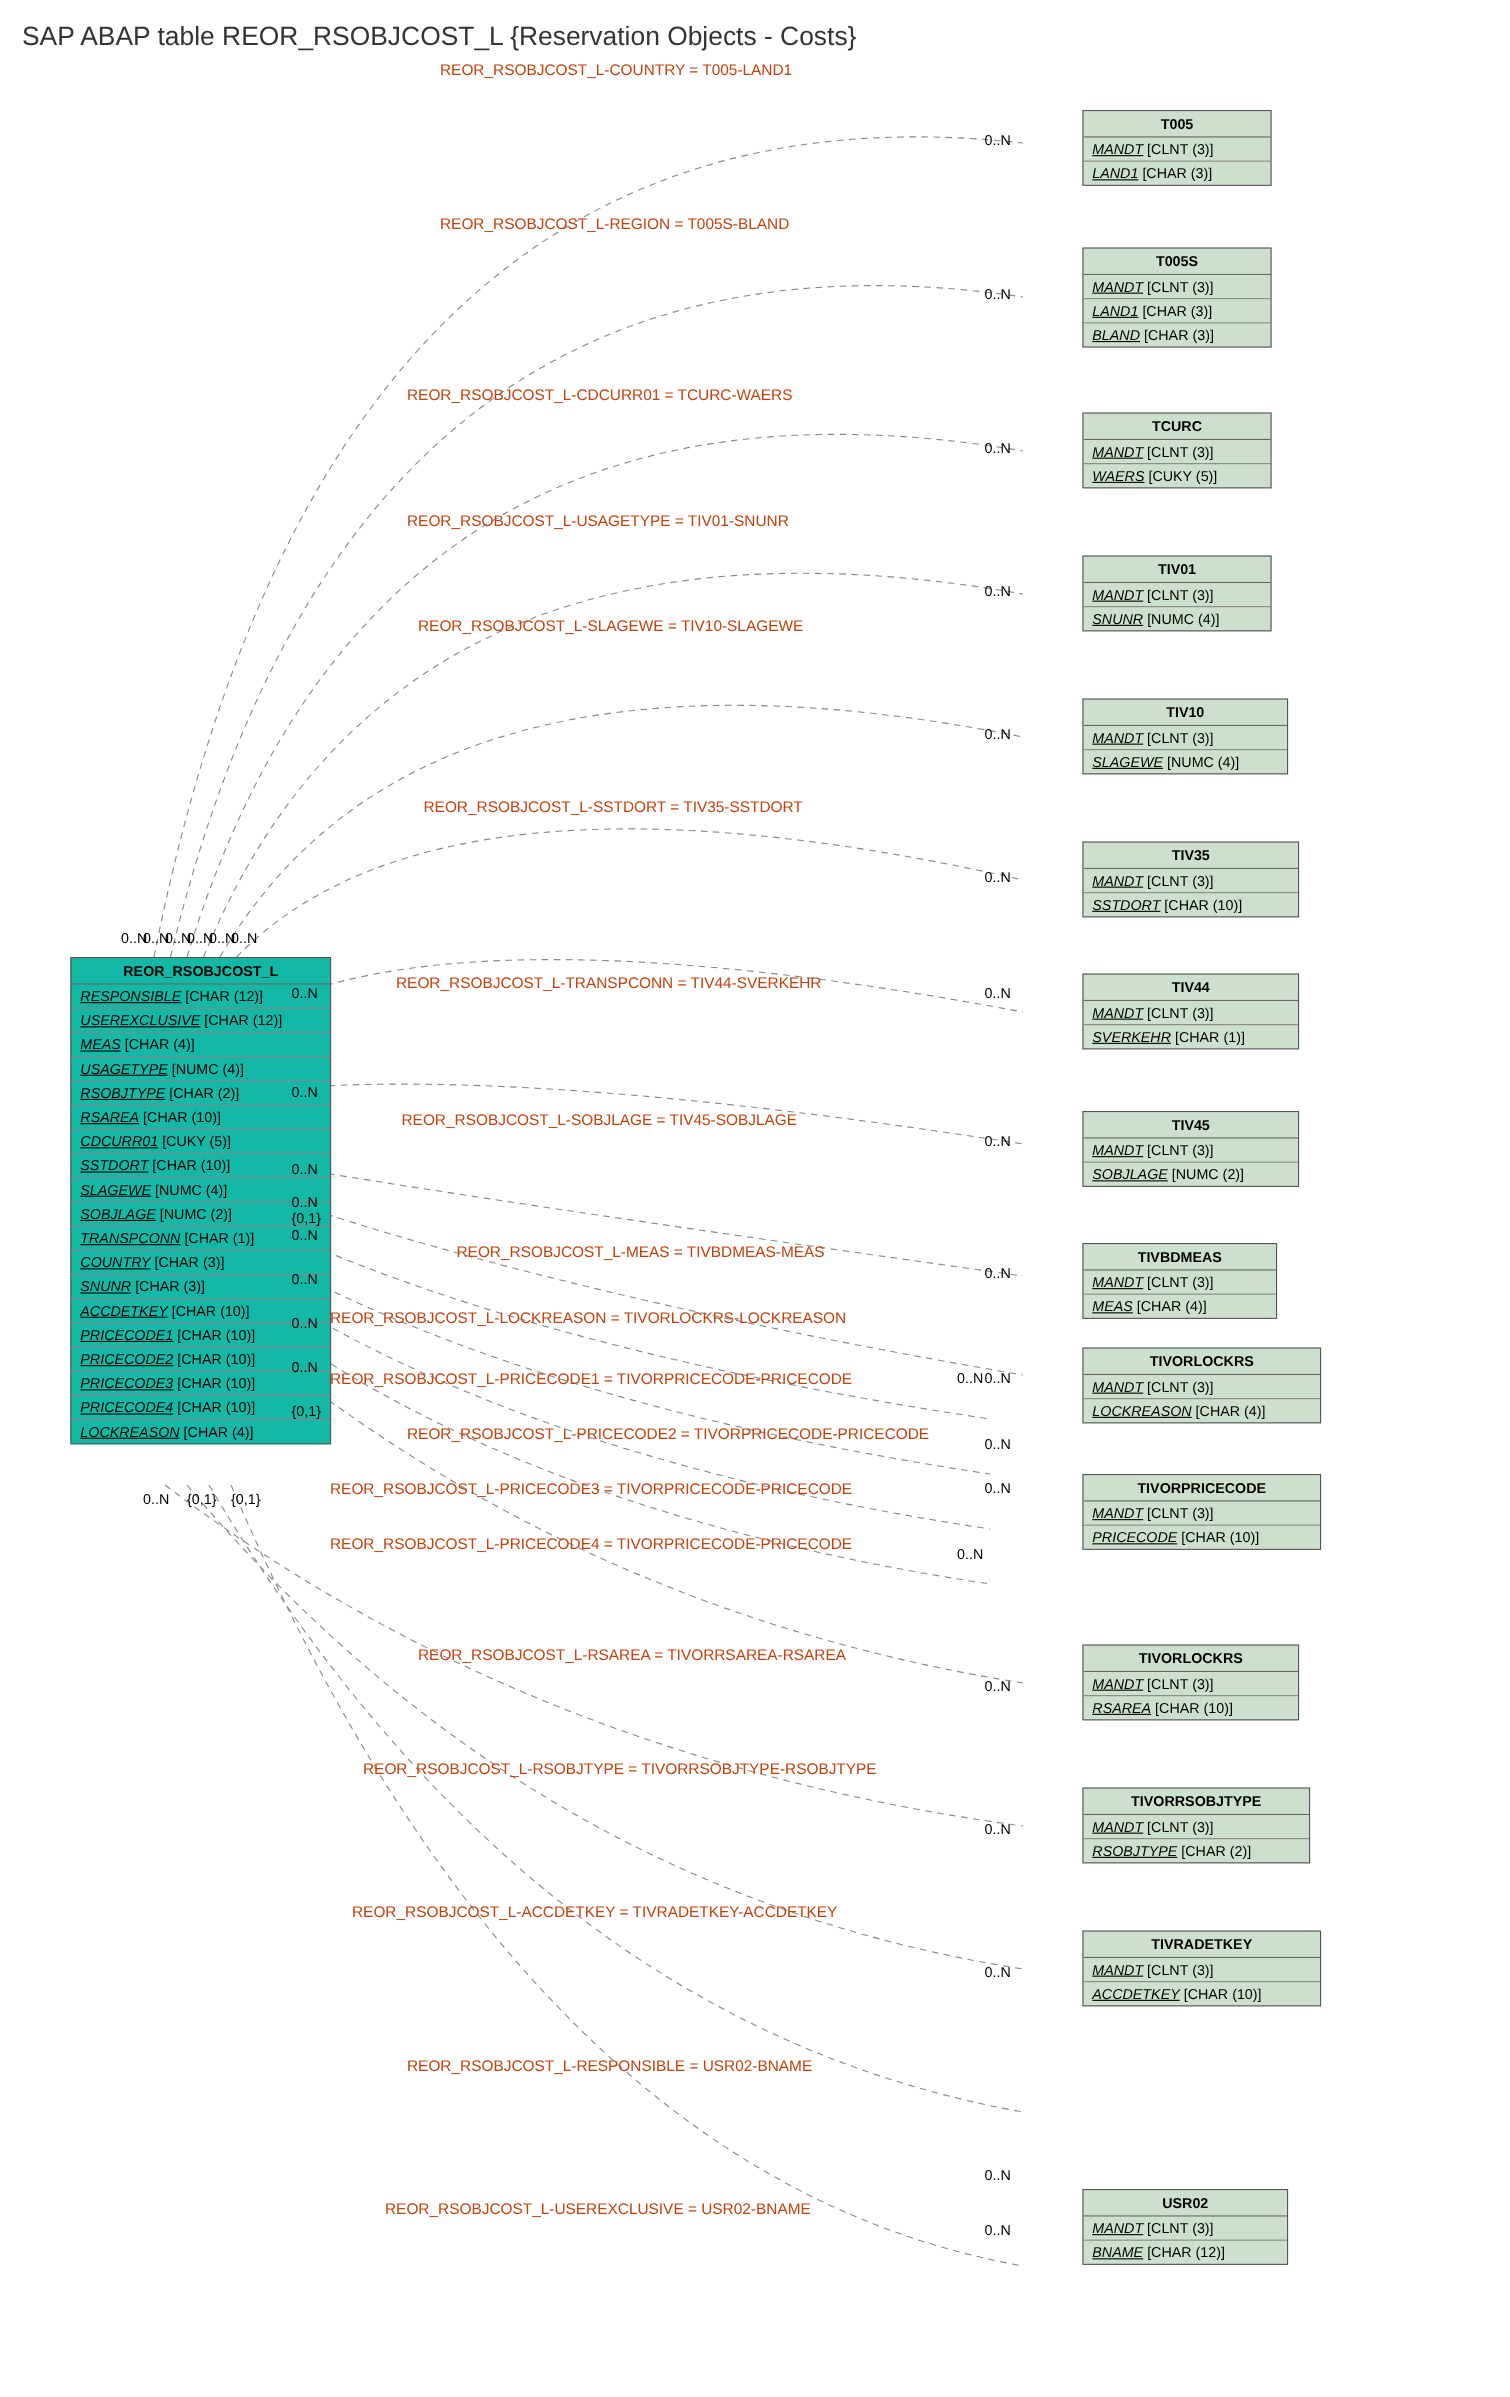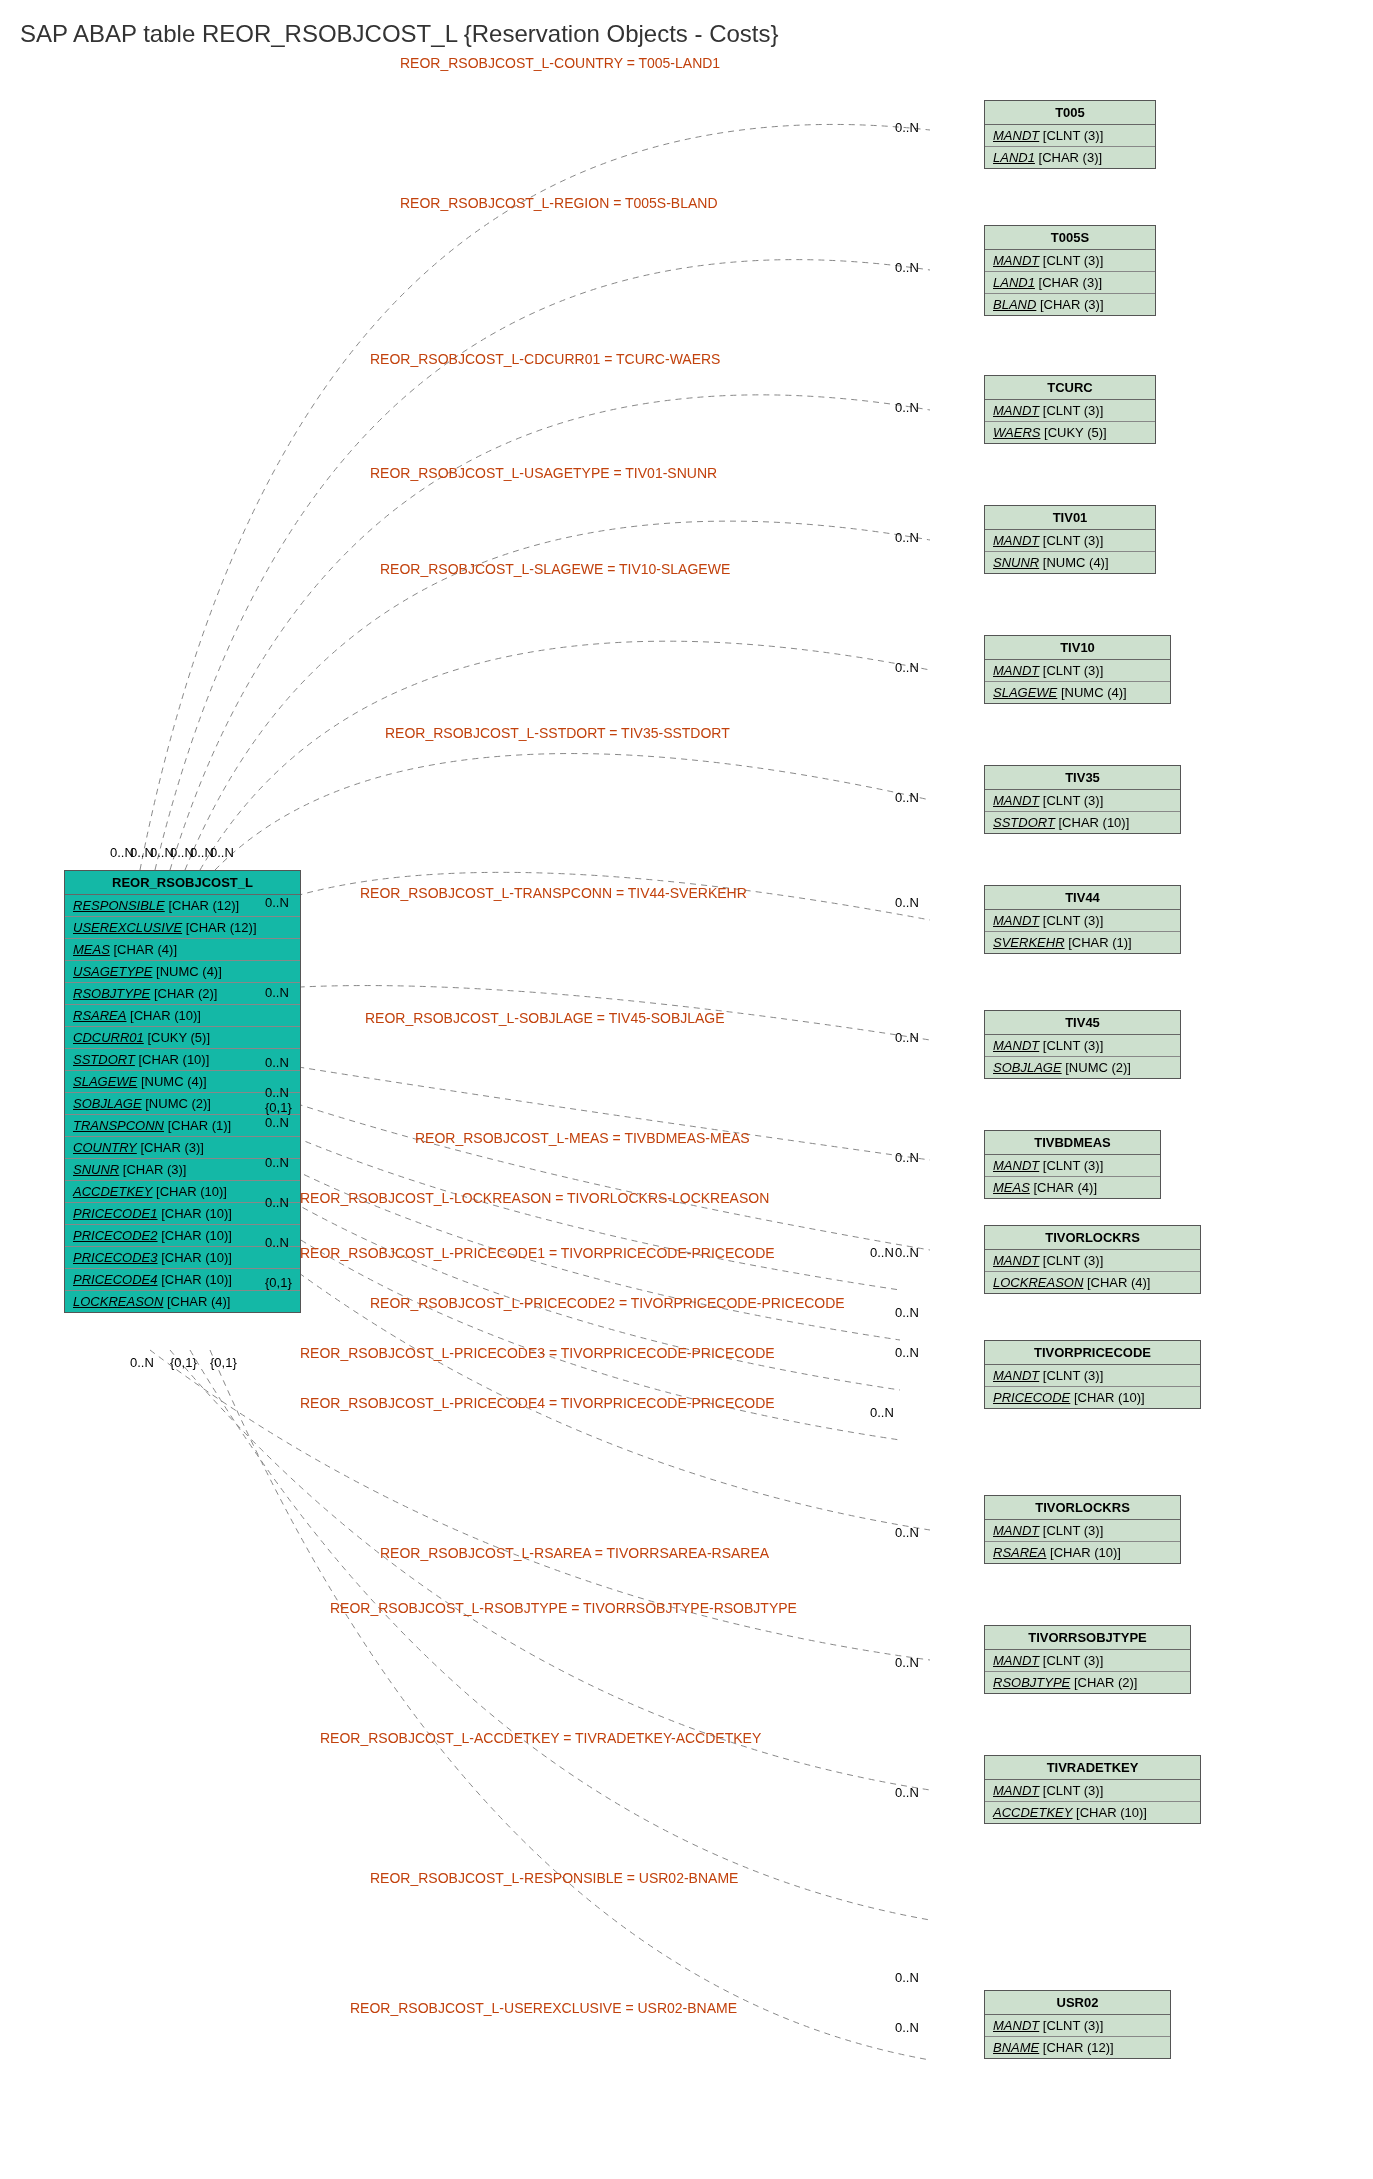--- a/index.html
+++ b/index.html
@@ -229,21 +229,21 @@
       <div class="rel-label" style="left: 300px; top: 1190px;">REOR_RSOBJCOST_L-LOCKREASON = TIVORLOCKRS-LOCKREASON</div>
       <div class="card" style="left: 895px; top: 1245px;">0..N</div>
       <div class="rel-label" style="left: 300px; top: 1245px;">REOR_RSOBJCOST_L-PRICECODE1 = TIVORPRICECODE-PRICECODE</div>
       <div class="card" style="left: 870px; top: 1245px;">0..N</div>
       <div class="rel-label" style="left: 370px; top: 1295px;">REOR_RSOBJCOST_L-PRICECODE2 = TIVORPRICECODE-PRICECODE</div>
       <div class="card" style="left: 895px; top: 1305px;">0..N</div>
       <div class="rel-label" style="left: 300px; top: 1345px;">REOR_RSOBJCOST_L-PRICECODE3 = TIVORPRICECODE-PRICECODE</div>
       <div class="card" style="left: 895px; top: 1345px;">0..N</div>
       <div class="rel-label" style="left: 300px; top: 1395px;">REOR_RSOBJCOST_L-PRICECODE4 = TIVORPRICECODE-PRICECODE</div>
       <div class="card" style="left: 870px; top: 1405px;">0..N</div>
-      <div class="rel-label" style="left: 380px; top: 1545px;">REOR_RSOBJCOST_L-RSAREA = TIVORRSAREA-RSAREA</div>
+      <div class="rel-label" style="left: 380px; top: 1496px;">REOR_RSOBJCOST_L-RSAREA = TIVORRSAREA-RSAREA</div>
       <div class="card" style="left: 895px; top: 1525px;">0..N</div>
       <div class="rel-label" style="left: 330px; top: 1600px;">REOR_RSOBJCOST_L-RSOBJTYPE = TIVORRSOBJTYPE-RSOBJTYPE</div>
       <div class="card" style="left: 895px; top: 1655px;">0..N</div>
       <div class="rel-label" style="left: 320px; top: 1730px;">REOR_RSOBJCOST_L-ACCDETKEY = TIVRADETKEY-ACCDETKEY</div>
       <div class="card" style="left: 895px; top: 1785px;">0..N</div>
       <div class="rel-label" style="left: 370px; top: 1870px;">REOR_RSOBJCOST_L-RESPONSIBLE = USR02-BNAME</div>
       <div class="card" style="left: 895px; top: 1970px;">0..N</div>
       <div class="rel-label" style="left: 350px; top: 2000px;">REOR_RSOBJCOST_L-USEREXCLUSIVE = USR02-BNAME</div>
       <div class="card" style="left: 895px; top: 2020px;">0..N</div>
     </div>

